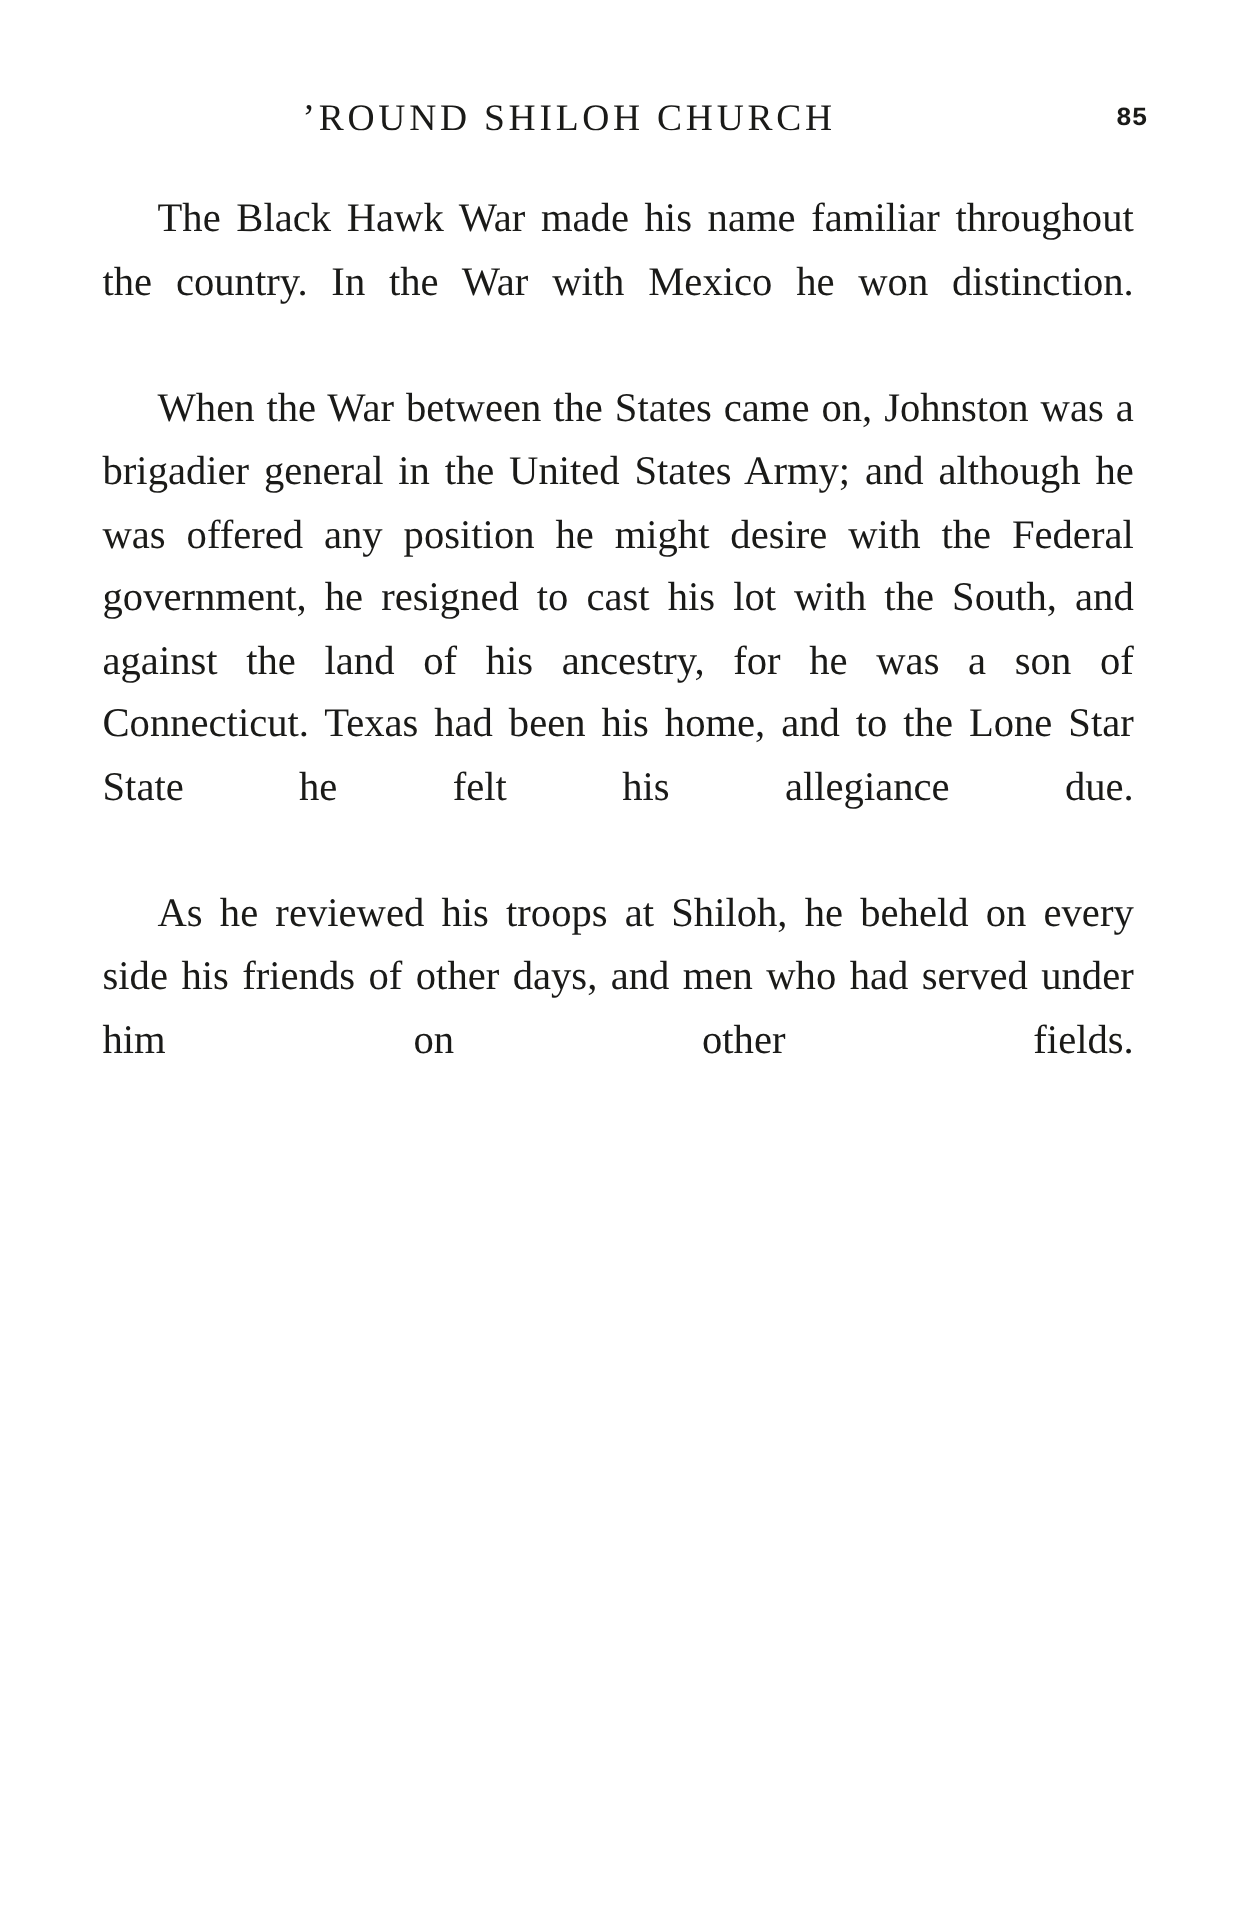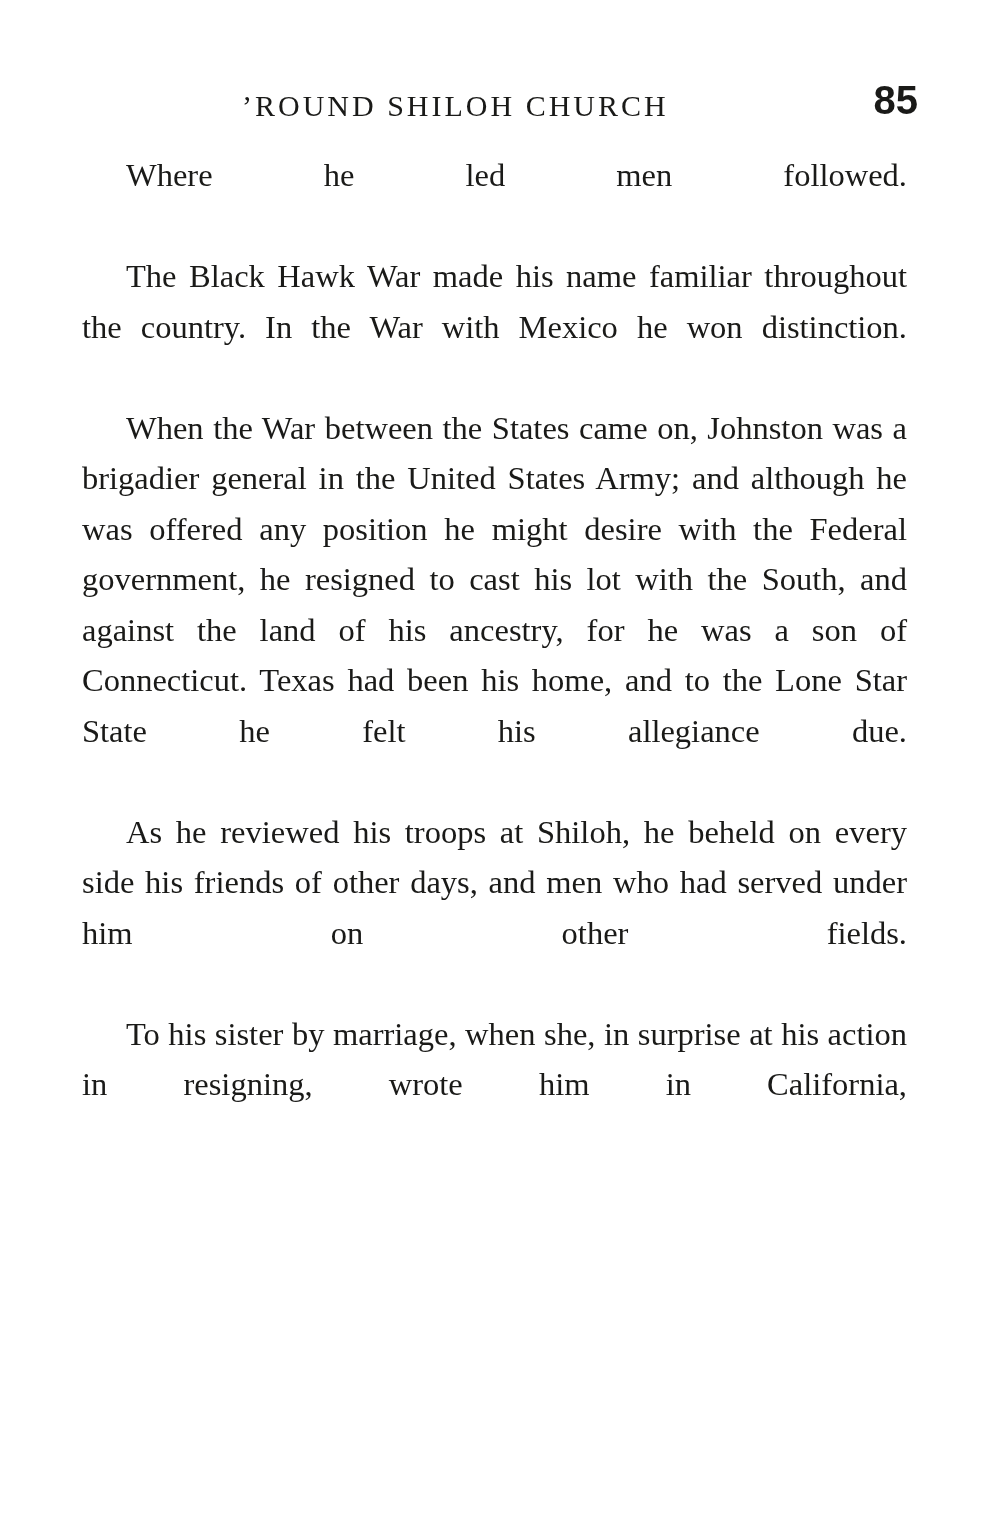--- a/index.html
+++ b/index.html
@@ -15,33 +15,33 @@
     overflow: hidden;
     font-family: "Liberation Serif", serif;
     color: #1a1a18;
   }
   .header {
     position: absolute;
     left: 82px;
     top: 78px;
     width: 836px;
     display: flex;
-    align-items: flex-end;
+    align-items: center;
     justify-content: space-between;
   }
   .running-head {
     font-family: "Liberation Serif", serif;
     font-size: 30px;
     letter-spacing: 3.0px;
     white-space: nowrap;
     margin-left: 160px;
   }
   .folio {
-    font-family: Liberation Sans, sans-serif;
-    font-size: 40px;
+    font-family: Liberation Mono, monospace;
+    font-size: 21px;
     font-weight: bold;
     letter-spacing: 0px;
   }
   .body-text {
     position: absolute;
     left: 82px;
     top: 150px;
     width: 825px;
     font-size: 32.5px;
     line-height: 50.5px;
@@ -66,20 +66,18 @@
 <body>
 
 <div class="page">
 
   <div class="header">
     <div class="running-head">’ROUND SHILOH CHURCH</div>
     <div class="folio">85</div>
   </div>
 
   <div class="body-text">
-    <p class="first">Where he led men followed.</p>
     <p>The Black Hawk War made his name familiar throughout the country.   In the War with Mexico he won distinction.</p>
     <p>When the War between the States came on, Johnston was a brigadier general in the United States Army; and although he was offered any position he might desire with the Federal government, he resigned to cast his lot with the South, and against the land of his ancestry, for he was a son of Connecticut.  Texas had been his home, and to the Lone Star State he felt his allegiance due.</p>
     <p>As he reviewed his troops at Shiloh, he beheld on every side his friends of other days, and men who had served under him on other fields.</p>
-    <p>To his sister by marriage, when she, in surprise at his action in resigning, wrote him in California,</p>
   </div>
 
 </div>
 
 </body></html>

